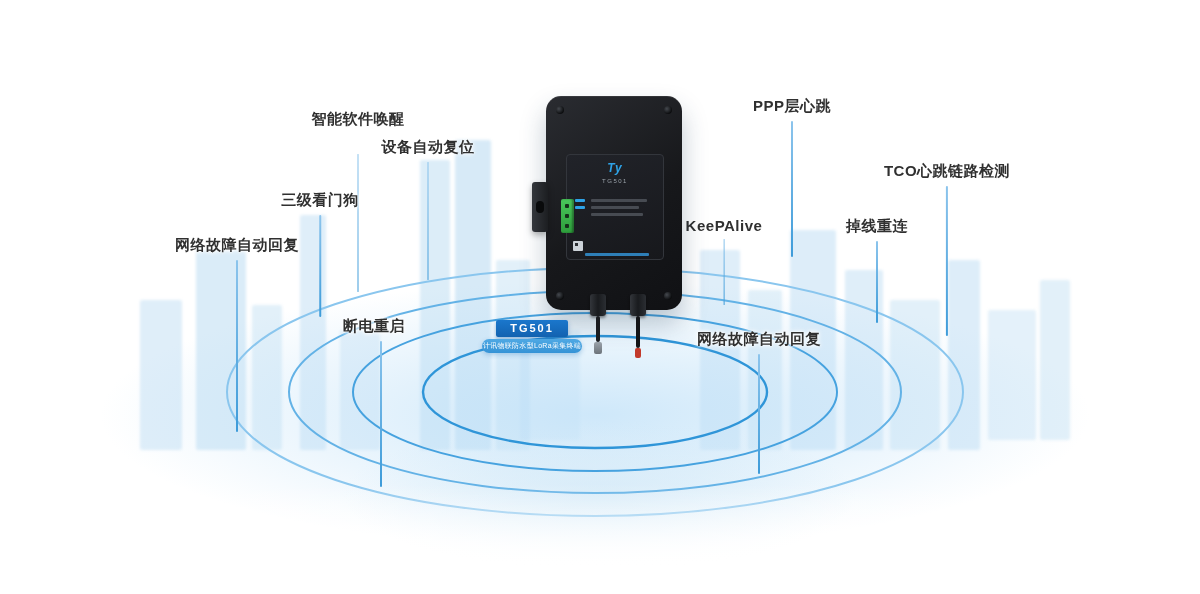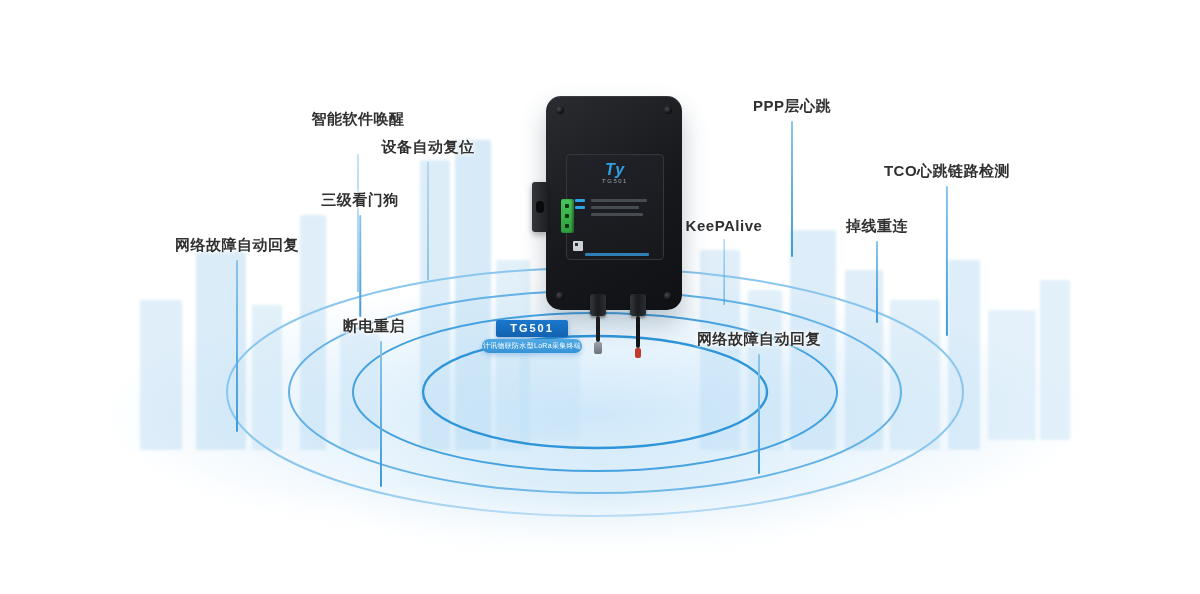--- a/index.html
+++ b/index.html
@@ -36,21 +36,21 @@
     background:linear-gradient(145deg,#2a2c31 0%,#17181b 55%,#101114 100%);
     box-shadow:0 14px 26px rgba(30,60,90,.28),inset 0 1px 0 rgba(255,255,255,.08);}
   .screw{position:absolute;width:8px;height:8px;border-radius:50%;
     background:radial-gradient(circle at 35% 35%,#44484e,#0c0d0f 70%);}
   .bracket{position:absolute;left:-14px;top:86px;width:16px;height:50px;border-radius:3px;
     background:linear-gradient(90deg,#34373c,#1c1e21);box-shadow:0 3px 6px rgba(0,0,0,.3);}
   .bracket .hole{position:absolute;left:4px;top:19px;width:8px;height:12px;border-radius:4px;background:#090a0b;}
   .panel{position:absolute;left:20px;top:58px;width:96px;height:104px;border-radius:4px;
     background:linear-gradient(160deg,#212329,#17181c);border:1px solid #33363c;}
   .panel .logo{position:absolute;top:6px;left:0;width:100%;text-align:center;
-    color:#2ea2e6;font-size:16px;font-weight:bold;font-style:italic;letter-spacing:1px;}
+    color:#2ea2e6;font-size:12px;font-weight:bold;font-style:italic;letter-spacing:1px;}
   .panel .model{position:absolute;top:23px;left:0;width:100%;text-align:center;
     color:#9aa2aa;font-size:6px;letter-spacing:1.5px;}
   .panel .bar{position:absolute;height:2.5px;border-radius:1px;background:#474b52;}
   .panel .bluebar{position:absolute;height:2.5px;border-radius:1px;background:#2ea2e6;}
   .terminal{position:absolute;left:-6px;top:44px;width:13px;height:34px;border-radius:2px;
     background:linear-gradient(180deg,#49c75a,#2e9e3c);box-shadow:inset -2px 0 2px rgba(0,0,0,.35);}
   .terminal b{position:absolute;left:4px;width:4px;height:4px;background:#14321a;border-radius:1px;}
   .qr{position:absolute;left:6px;bottom:8px;width:10px;height:10px;background:#ccd2d8;border-radius:1px;}
   .qr::after{content:"";position:absolute;left:2px;top:2px;width:3px;height:3px;background:#2a2d31;}
   .panel .footbar{position:absolute;bottom:3px;left:18px;width:64px;height:3px;border-radius:1px;background:#2e7fb8;}
@@ -106,21 +106,21 @@
   <div class="fade fade-right"></div>
 
   <div class="feature" style="left:358px;top:110px;gap:20px;">
     <div class="feature-label">智能软件唤醒</div>
     <div class="connector" style="height:138px;"></div>
   </div>
   <div class="feature" style="left:428px;top:138px;">
     <div class="feature-label">设备自动复位</div>
     <div class="connector" style="height:118px;"></div>
   </div>
-  <div class="feature" style="left:320px;top:191px;margin-left:40px;">
+  <div class="feature" style="left:320px;top:191px;">
     <div class="feature-label">三级看门狗</div>
     <div class="connector" style="height:102px;"></div>
   </div>
   <div class="feature" style="left:237px;top:236px;">
     <div class="feature-label">网络故障自动回复</div>
     <div class="connector" style="height:172px;"></div>
   </div>
   <div class="feature" style="left:374px;top:317px;">
     <div class="feature-label">断电重启</div>
     <div class="connector" style="height:146px;margin-left:14px;"></div>

